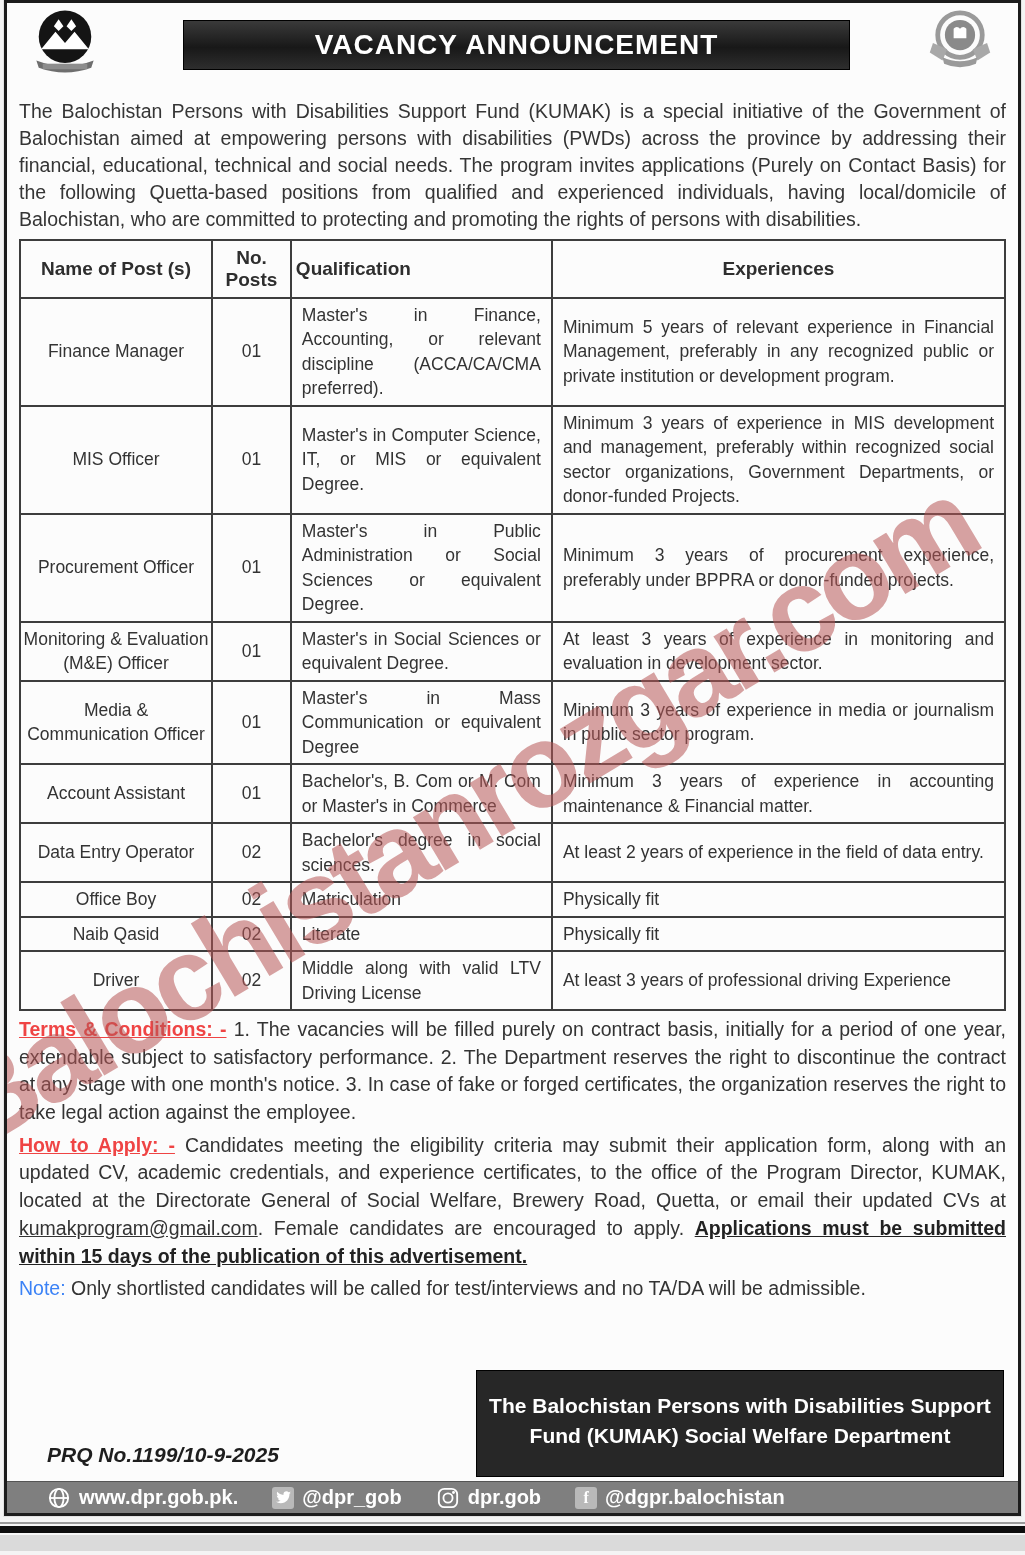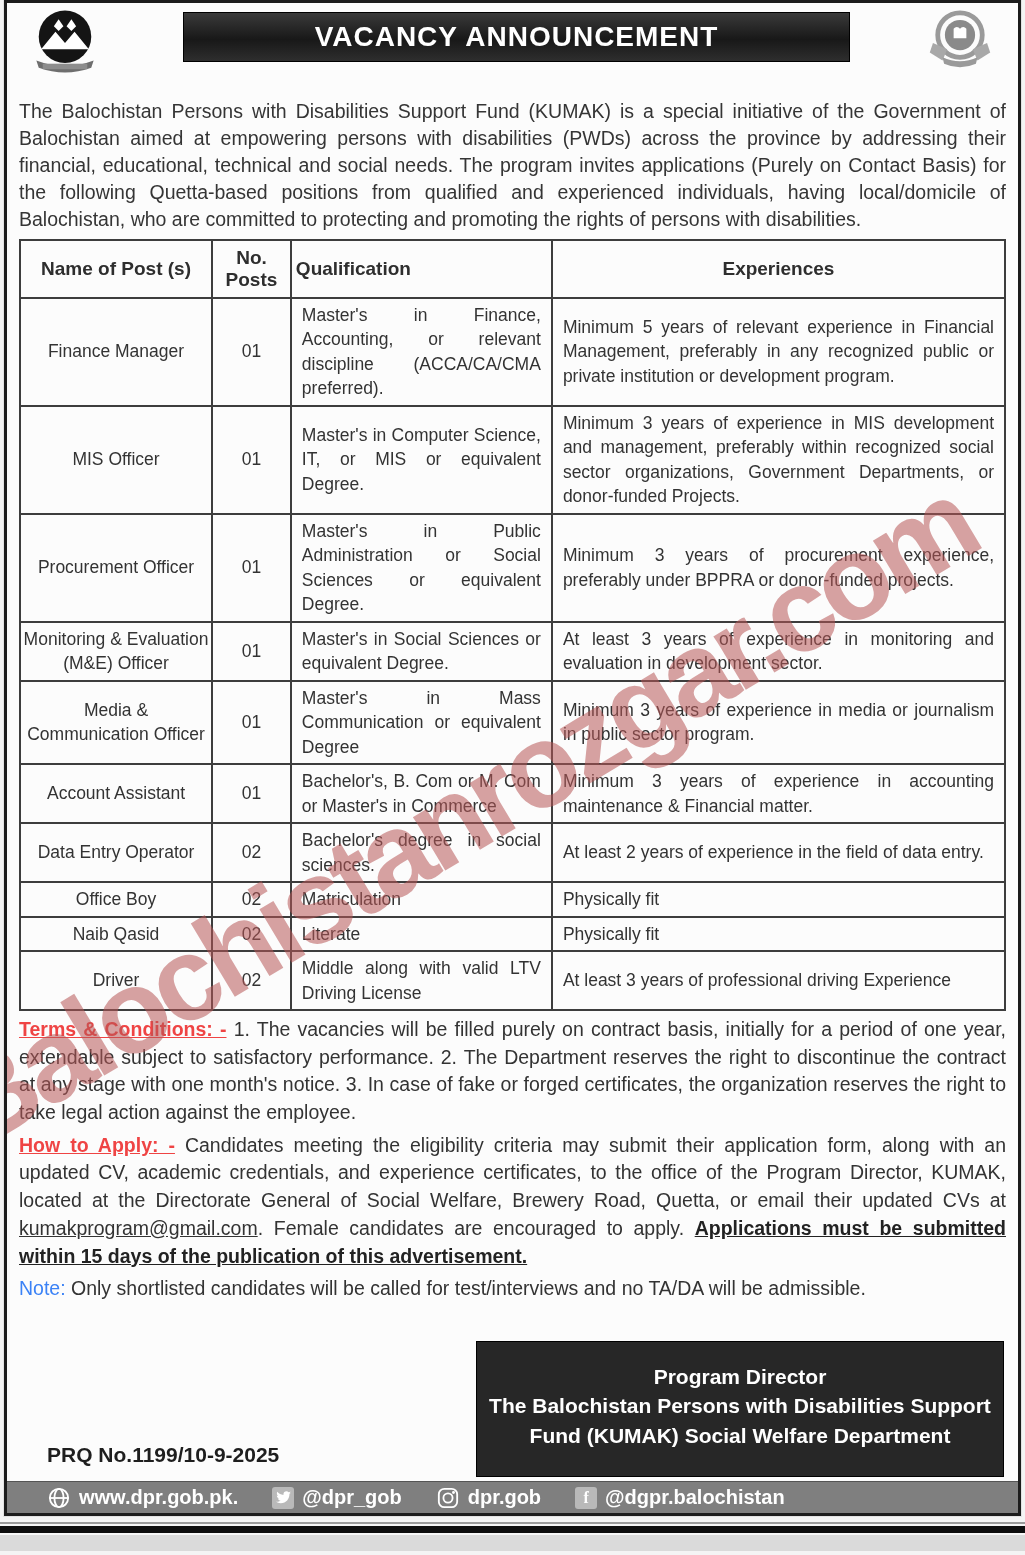--- a/index.html
+++ b/index.html
@@ -21,21 +21,21 @@
     font-size:118px; font-weight:bold; letter-spacing:-6px;
     color:rgba(183,86,86,0.55); white-space:nowrap;
     transform:rotate(-31deg); transform-origin:0 50%;
     pointer-events:none; user-select:none;
   }
 
   
   .hdr { display:flex; align-items:flex-start; margin-top:5px; height:70px; flex:0 0 auto; }
   .logo { width:92px; display:flex; justify-content:center; }
   .titlebar {
-    flex:1; margin:4px 64px 0 72px; height:50px;
+    flex:1; margin:12px 64px 0 72px; height:50px;
     background:linear-gradient(#3a3a3a,#181818 55%,#2e2e2e);
     border:1px solid #000;
     display:flex; align-items:center; justify-content:center;
   }
   .titlebar span { color:#fff; font-size:28px; font-weight:bold; letter-spacing:1px; }
 
   
   .intro {
     flex:0 0 auto; margin-top:20px; font-size:19.5px; line-height:1.38;
     text-align:justify; color:#353535; font-weight:500;
@@ -53,21 +53,21 @@
 
   
   .sect { flex:0 0 auto; font-size:19.5px; line-height:1.42; text-align:justify; color:#333; margin-top:5px; font-weight:500;}
   .lbl { font-weight:bold; text-decoration:underline; color:#ef4444; }
   .lbl-plain { font-weight:normal; color:#3b82f6; }
   .em-link { text-decoration:underline; }
   .bold-u { font-weight:bold; text-decoration:underline; color:#222; }
 
   
   .sig-row { margin-top:auto; display:flex; align-items:flex-end; justify-content:space-between; flex:0 0 auto; }
-  .prq { font-size:21px; font-weight:bold; color:#1e1e1e; margin:0 0 10px 28px; }
+  .prq { font-size:21px; font-weight:bold; color:#1e1e1e; margin:0 0 10px 28px;font-style:italic; }
   .sigbox {
     width:528px; background:#272727; border:1px solid #000;
     color:#fff; text-align:center; padding:20px 10px 26px;
     font-size:21px; font-weight:bold; line-height:1.4; margin-right:2px;
   }
 
   
   .footbar {
     flex:0 0 auto; height:32px; margin:4px -12px 0;
     background:#7f7f7f; border-top:1px solid #555;
@@ -195,21 +195,20 @@
 
     <p class="sect"><span class="lbl">Terms &amp; Conditions: -</span><span> 1. The vacancies will be filled purely on contract basis, initially for a period of one year, extendable subject to satisfactory performance. 2. The Department reserves the right to discontinue the contract at any stage with one month's notice. 3. In case of fake or forged certificates, the organization reserves the right to take legal action against the employee.</span></p>
 
     <p class="sect"><span class="lbl">How to Apply: -</span><span> Candidates meeting the eligibility criteria may submit their application form, along with an updated CV, academic credentials, and experience certificates, to the office of the Program Director, KUMAK, located at the Directorate General of Social Welfare, Brewery Road, Quetta, or email their updated CVs at </span><span class="em-link">kumakprogram@gmail.com</span><span>. Female candidates are encouraged to apply. </span><span class="bold-u">Applications must be submitted within 15 days of the publication of this advertisement.</span></p>
 
     <p class="sect"><span class="lbl-plain">Note:</span><span> Only shortlisted candidates will be called for test/interviews and no TA/DA will be admissible.</span></p>
 
     <div class="sig-row">
       <div class="prq">PRQ No.1199/10-9-2025</div>
       <div class="sigbox">
-        <div>Program Director</div>
         <div>The Balochistan Persons with Disabilities Support</div>
         <div>Fund (KUMAK)  Social Welfare Department</div>
       </div>
     </div>
 
     <div class="footbar">
       <span class="fitem">
         <span class="fic">
           <svg width="22" height="22" viewBox="0 0 24 24">
               <circle cx="12" cy="12" r="10" fill="none" stroke="#fff" stroke-width="2"></circle>

